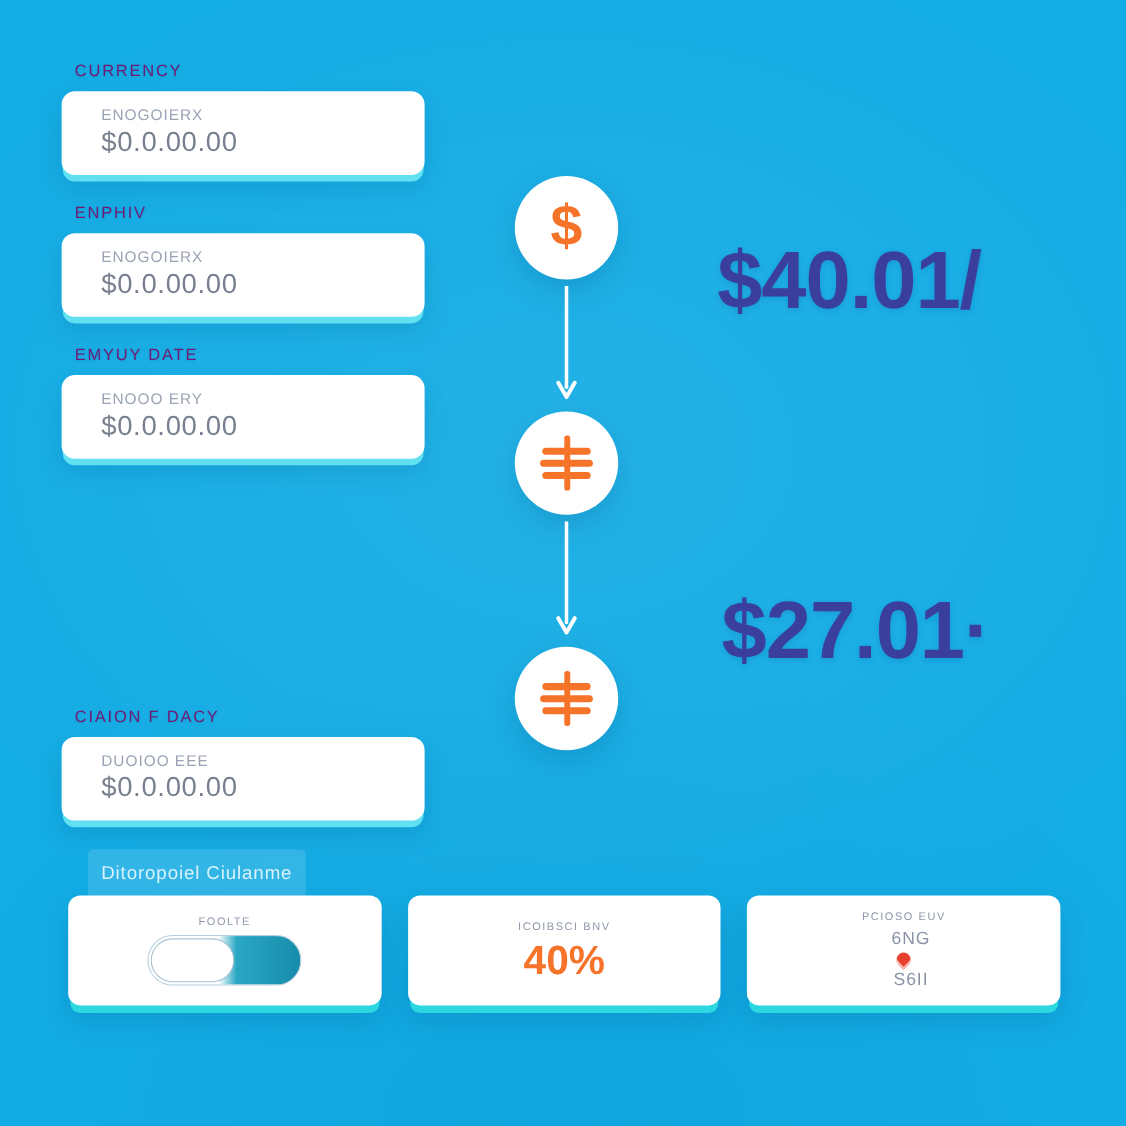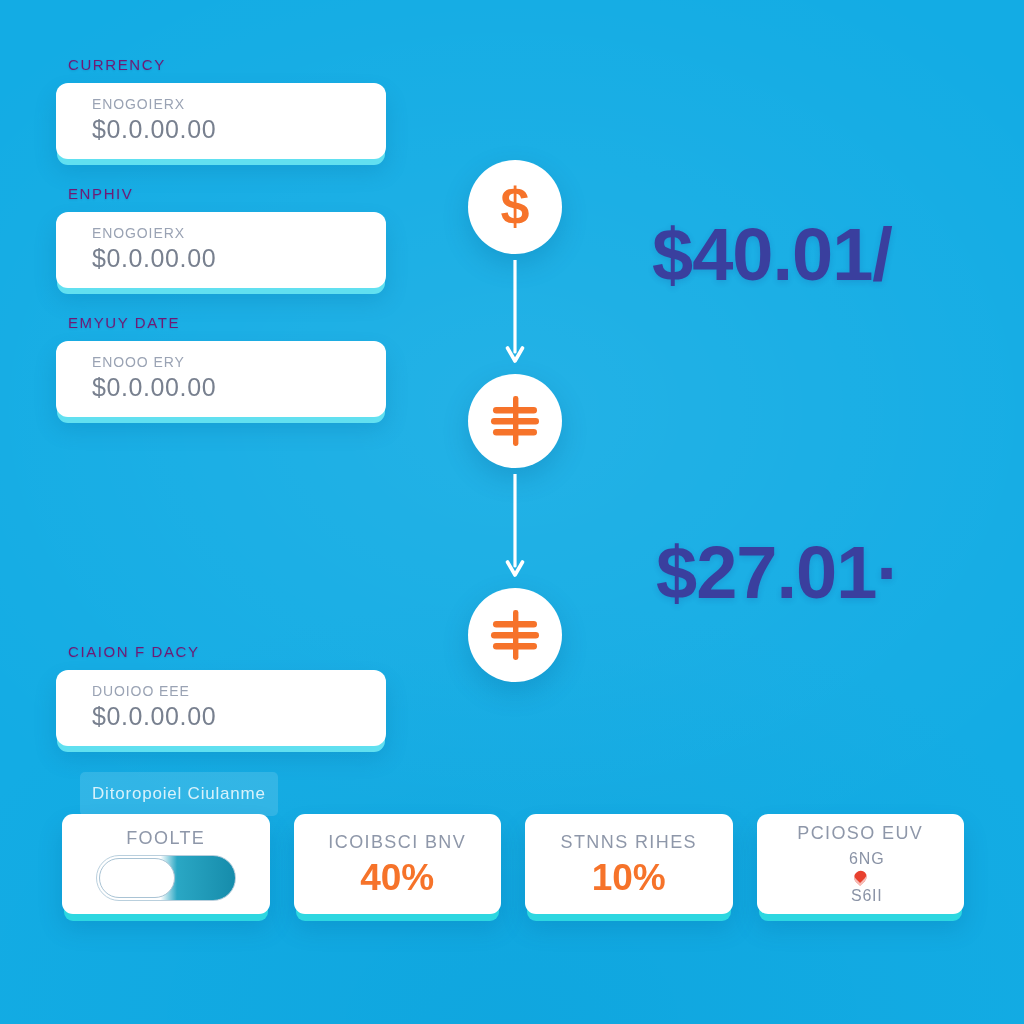--- a/index.html
+++ b/index.html
@@ -115,21 +115,21 @@
     height:100px;
     box-shadow:0 9px 0 -2px rgba(48,220,226,.92), 0 14px 24px rgba(0,85,135,.20);
     display:flex;
     flex-direction:column;
     align-items:center;
     justify-content:center;
     padding:9px 8px;
   }
   .stat-title{
     color:#8e97a9;
-    font-size:18px;
+    font-size:10px;
     letter-spacing:1.4px;
     text-transform:uppercase;
     margin-bottom:6px;
     text-align:center;
   }
   .stat-value{
     color:#f6732a;
     font-size:37px;
     font-weight:700;
     line-height:1;
@@ -252,24 +252,20 @@
       <div class="toggle-track">
         <div class="toggle-knob"></div>
       </div>
     </div>
 
     <div class="stat-card">
       <div class="stat-title">ICOIBSCI BNV</div>
       <div class="stat-value">40%</div>
     </div>
 
-    <div class="stat-card">
-      <div class="stat-title">STNNS RIHES</div>
-      <div class="stat-value">10%</div>
-    </div>
 
     <div class="stat-card">
       <div class="stat-title">PCIOSO EUV</div>
       <div class="mini-row">6NG</div>
       <div class="mini-dot"></div>
       <div class="mini-row">S6II</div>
     </div>
   </div>
 
 </div>

